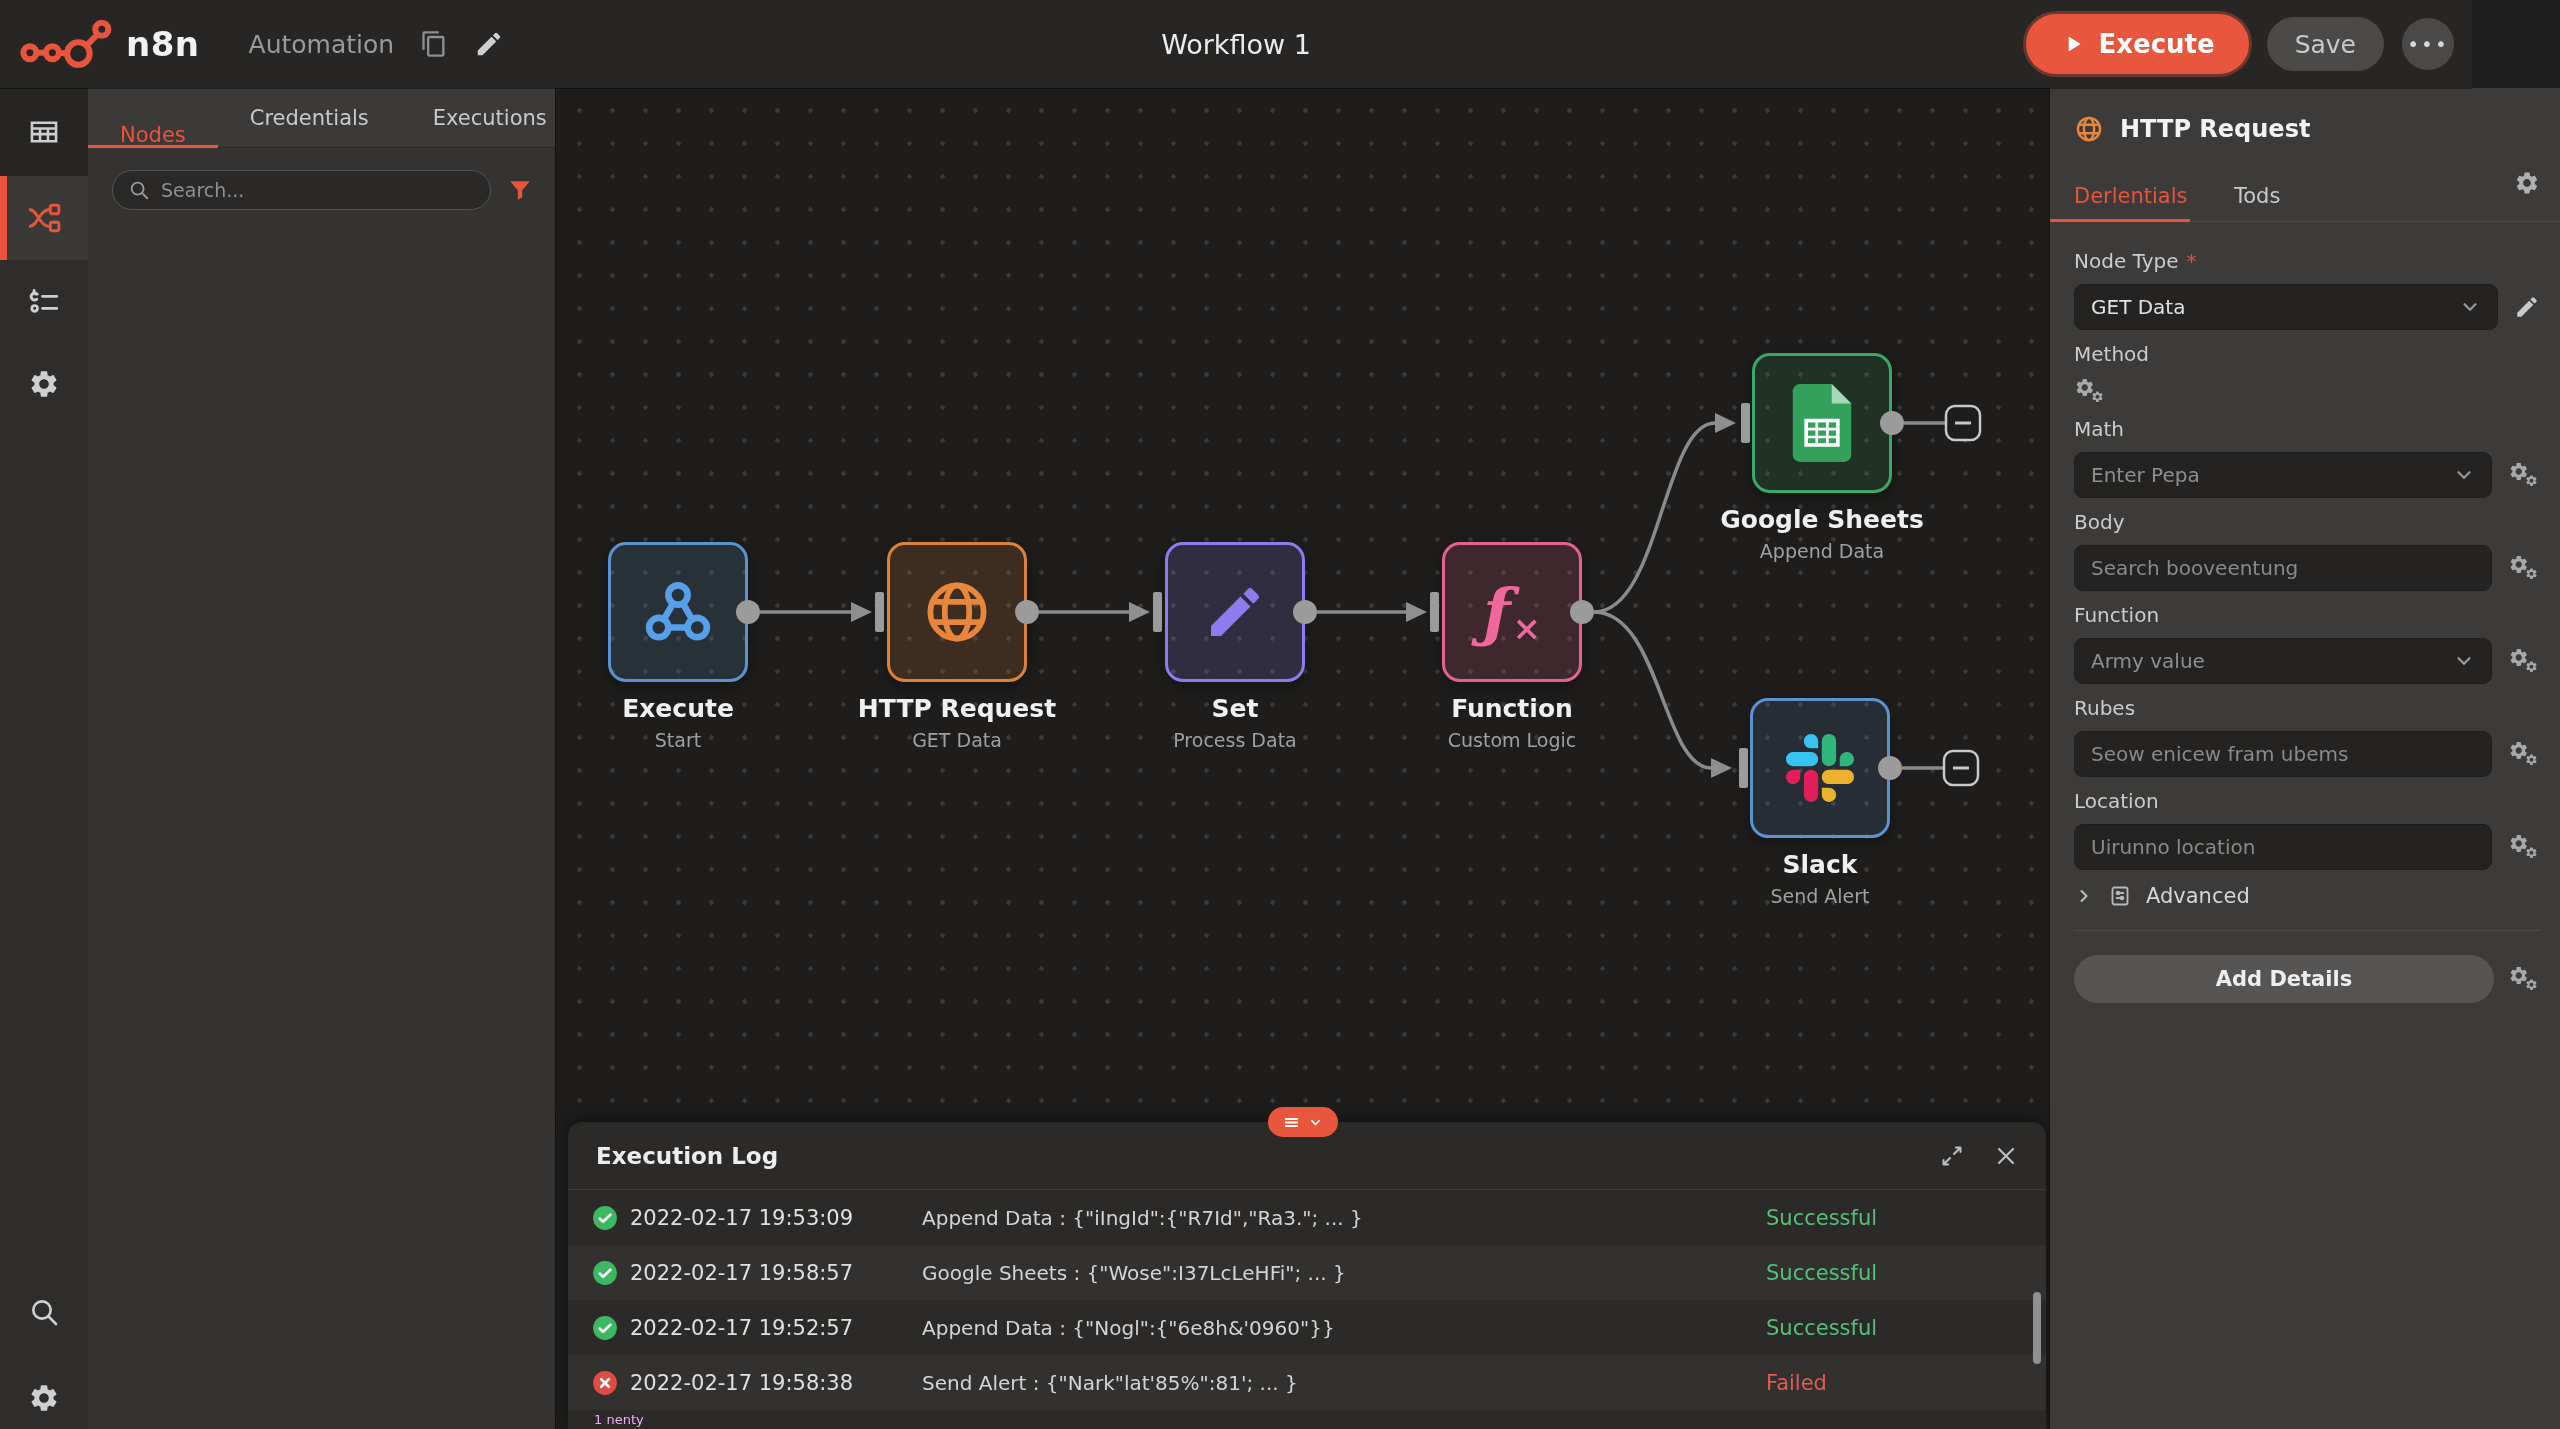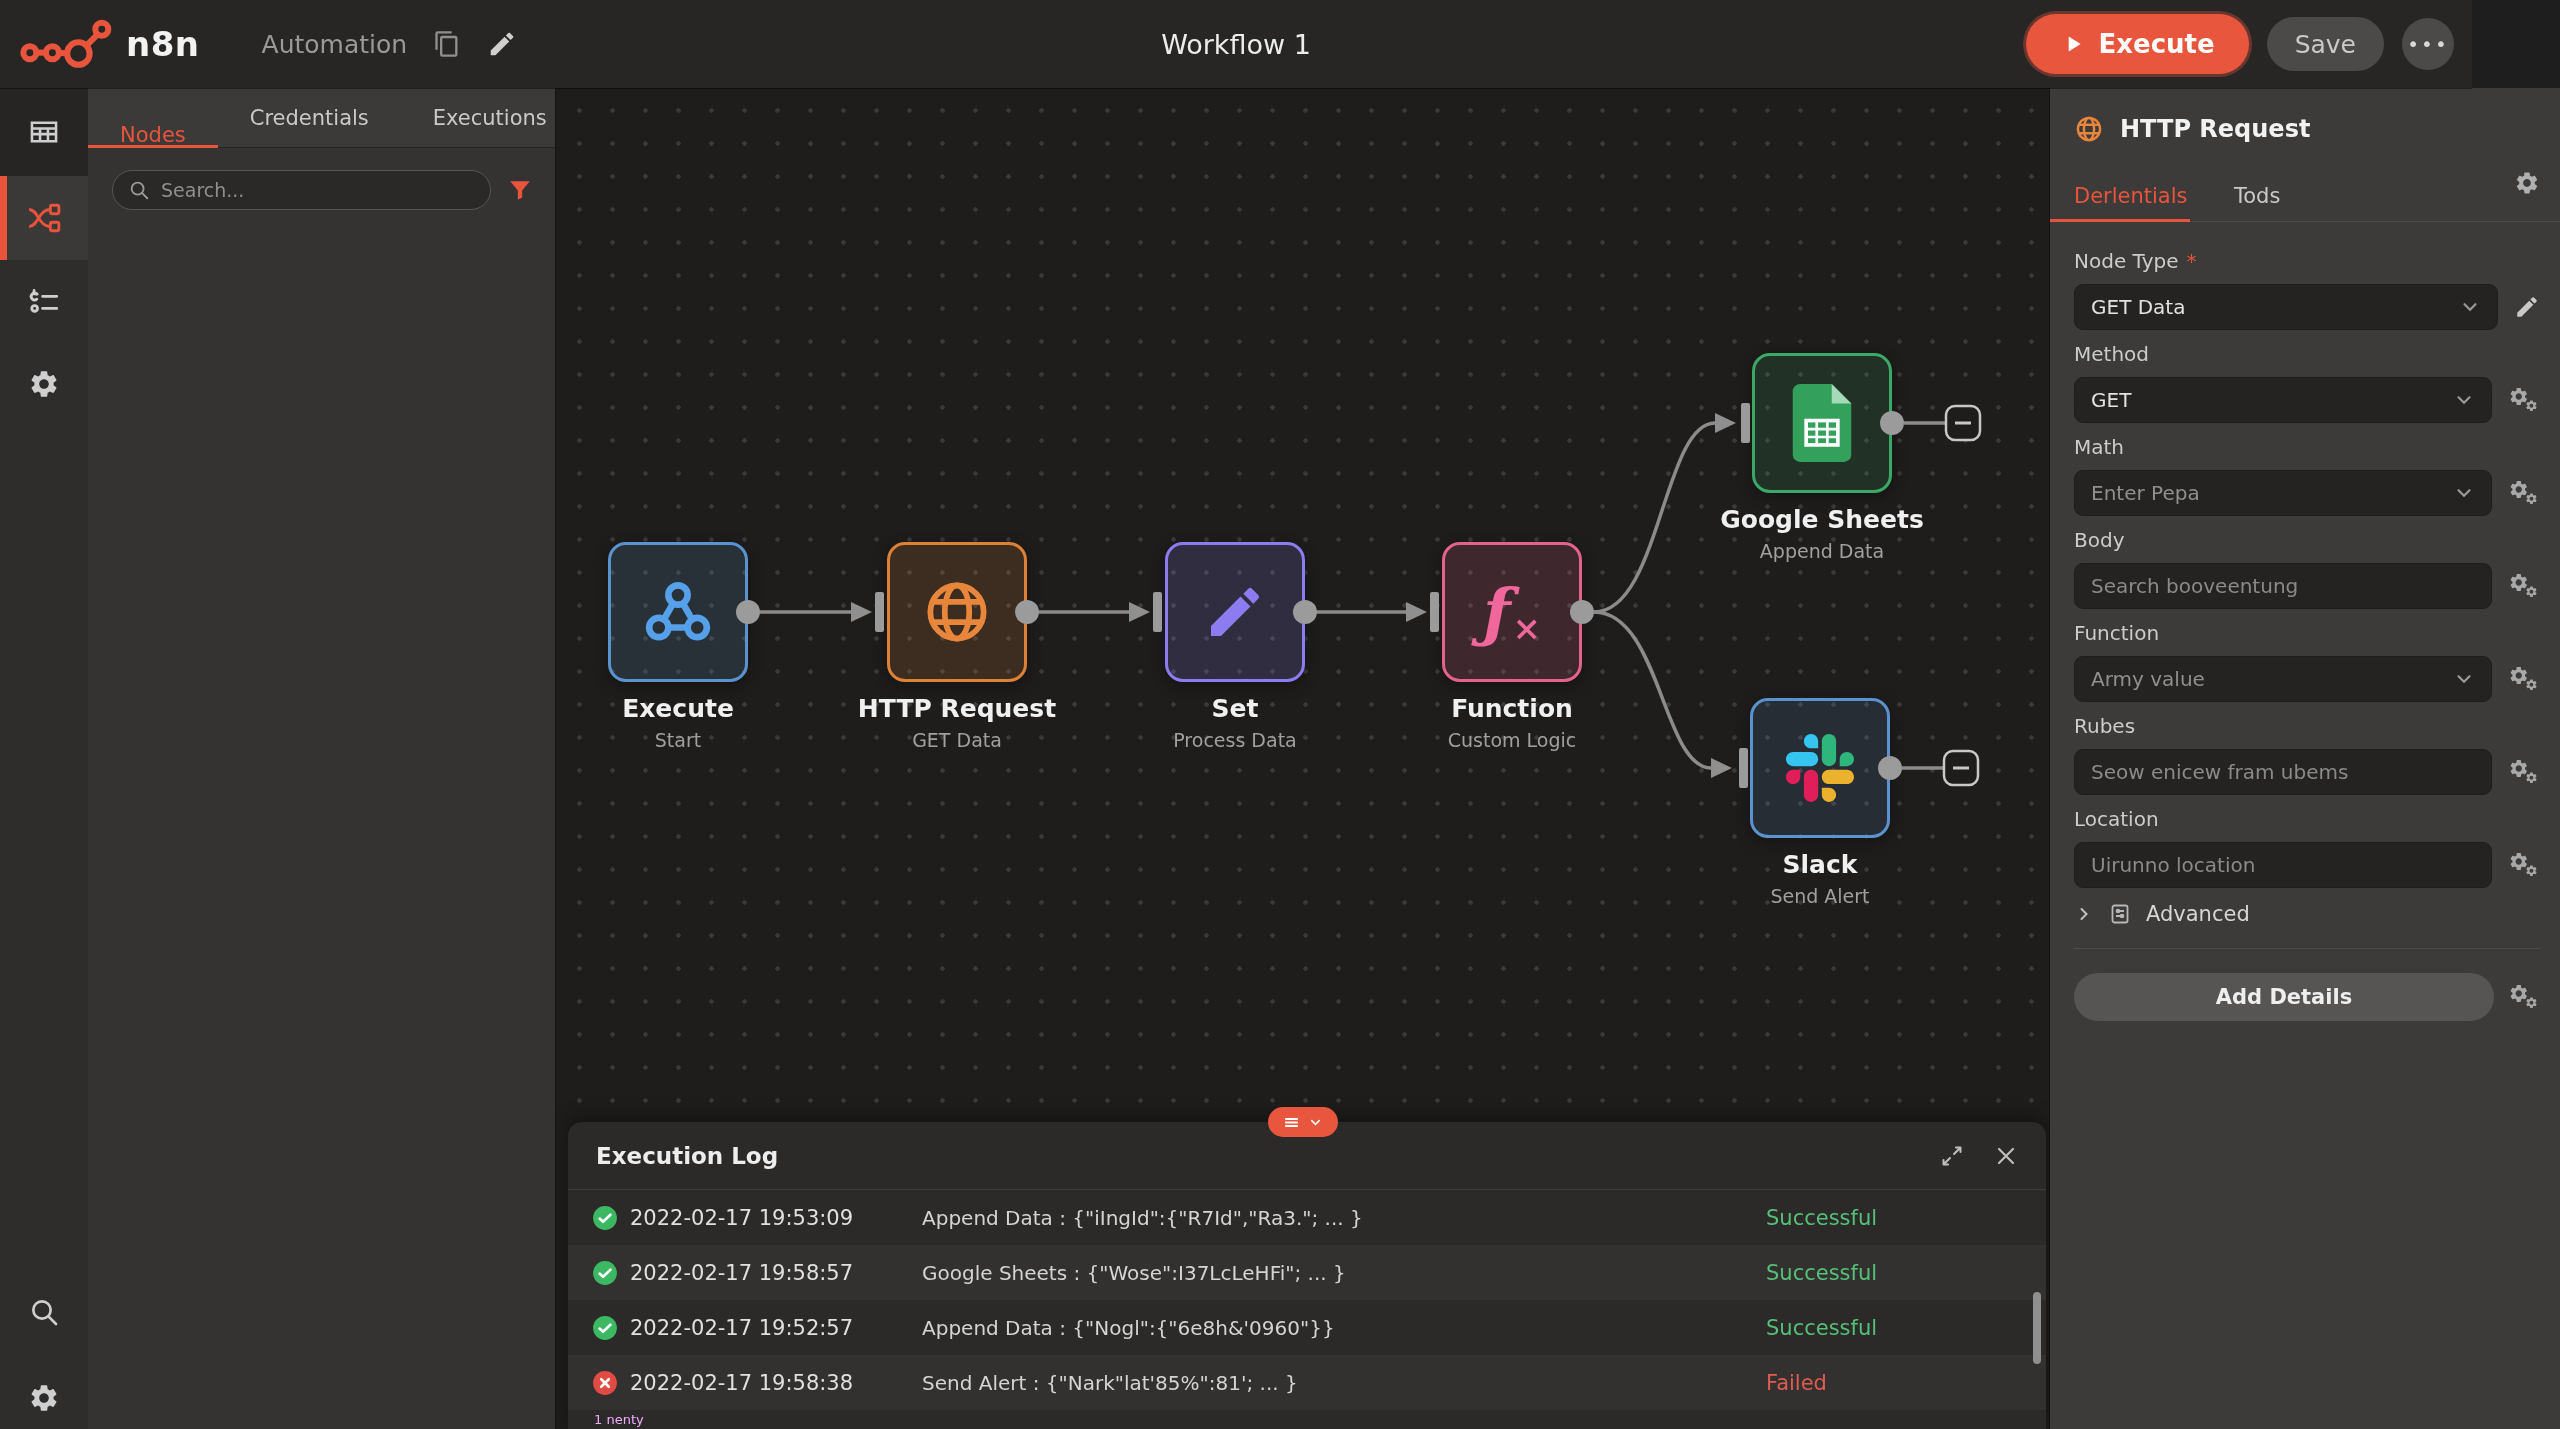--- a/index.html
+++ b/index.html
@@ -12,21 +12,21 @@
   svg.ic { display:inline-block; vertical-align:middle; }
 
   
   .topbar {
     position:absolute; left:0; top:0; width:2472px; height:88px;
     background:#272625; display:flex; align-items:center; z-index:20;
     box-shadow:0 1px 0 rgba(0,0,0,.45);
   }
   .brand-logo { margin-left:20px; }
   .brand-name { font-size:34px; font-weight:bold; color:#f2f2f2; margin-left:10px; letter-spacing:.5px; }
-  .wf-label { margin-left:62px; font-size:25px; color:#9a9a9a; }
+  .wf-label { margin-left:49px; font-size:25px; color:#9a9a9a; }
   .tb-ic { color:#8f8f8f; margin-left:26px; cursor:pointer; }
   .tb-title {
     position:absolute; left:50%; top:50%; transform:translate(-50%,-50%);
     font-size:27px; color:#ececec; font-weight:500;
   }
   .tb-right { margin-left:auto; display:flex; align-items:center; gap:18px; padding-right:18px; }
   .btn-execute {
     display:flex; align-items:center; gap:12px; height:60px; padding:0 34px;
     background:#e8573d; border-radius:30px; color:#fff; font-size:26px; font-weight:600;
     box-shadow:0 0 0 3px rgba(232,87,61,.35); cursor:pointer;
@@ -514,26 +514,20 @@
               <use href="#i-chevron"></use>
             </svg>
         </div>
         <svg class="ic f-sideic" width="26" height="26" style="color:#c9c9c9">
             <use href="#i-pencil"></use>
           </svg>
       </div>
 
       <div class="f-label"><span>Method</span></div>
       <div class="f-rowline">
-        <div class="f-box">
-          <span class="f-value">GET</span>
-          <svg class="ic chev" width="22" height="22">
-              <use href="#i-chevron"></use>
-            </svg>
-        </div>
         <svg class="ic f-sideic" width="32" height="28">
             <use href="#i-gears"></use>
           </svg>
       </div>
 
       <div class="f-label"><span>Math</span></div>
       <div class="f-rowline">
         <div class="f-box">
           <span class="f-value muted">Enter Pepa</span>
           <svg class="ic chev" width="22" height="22">

